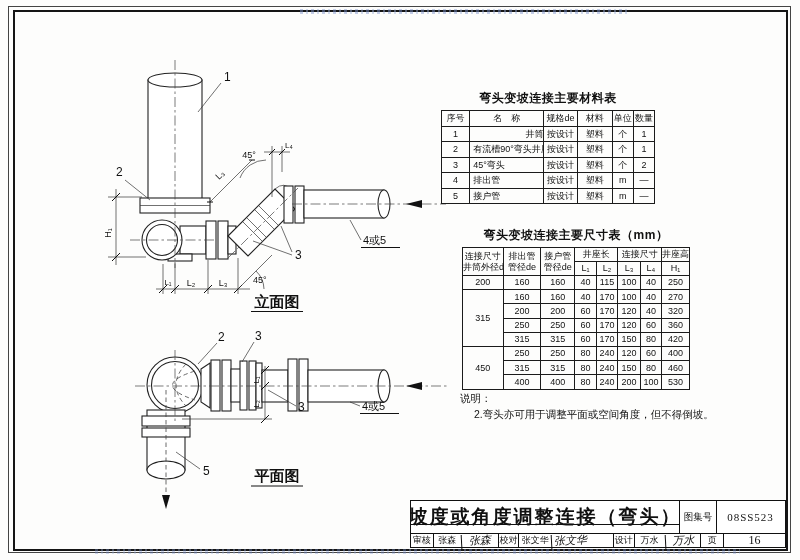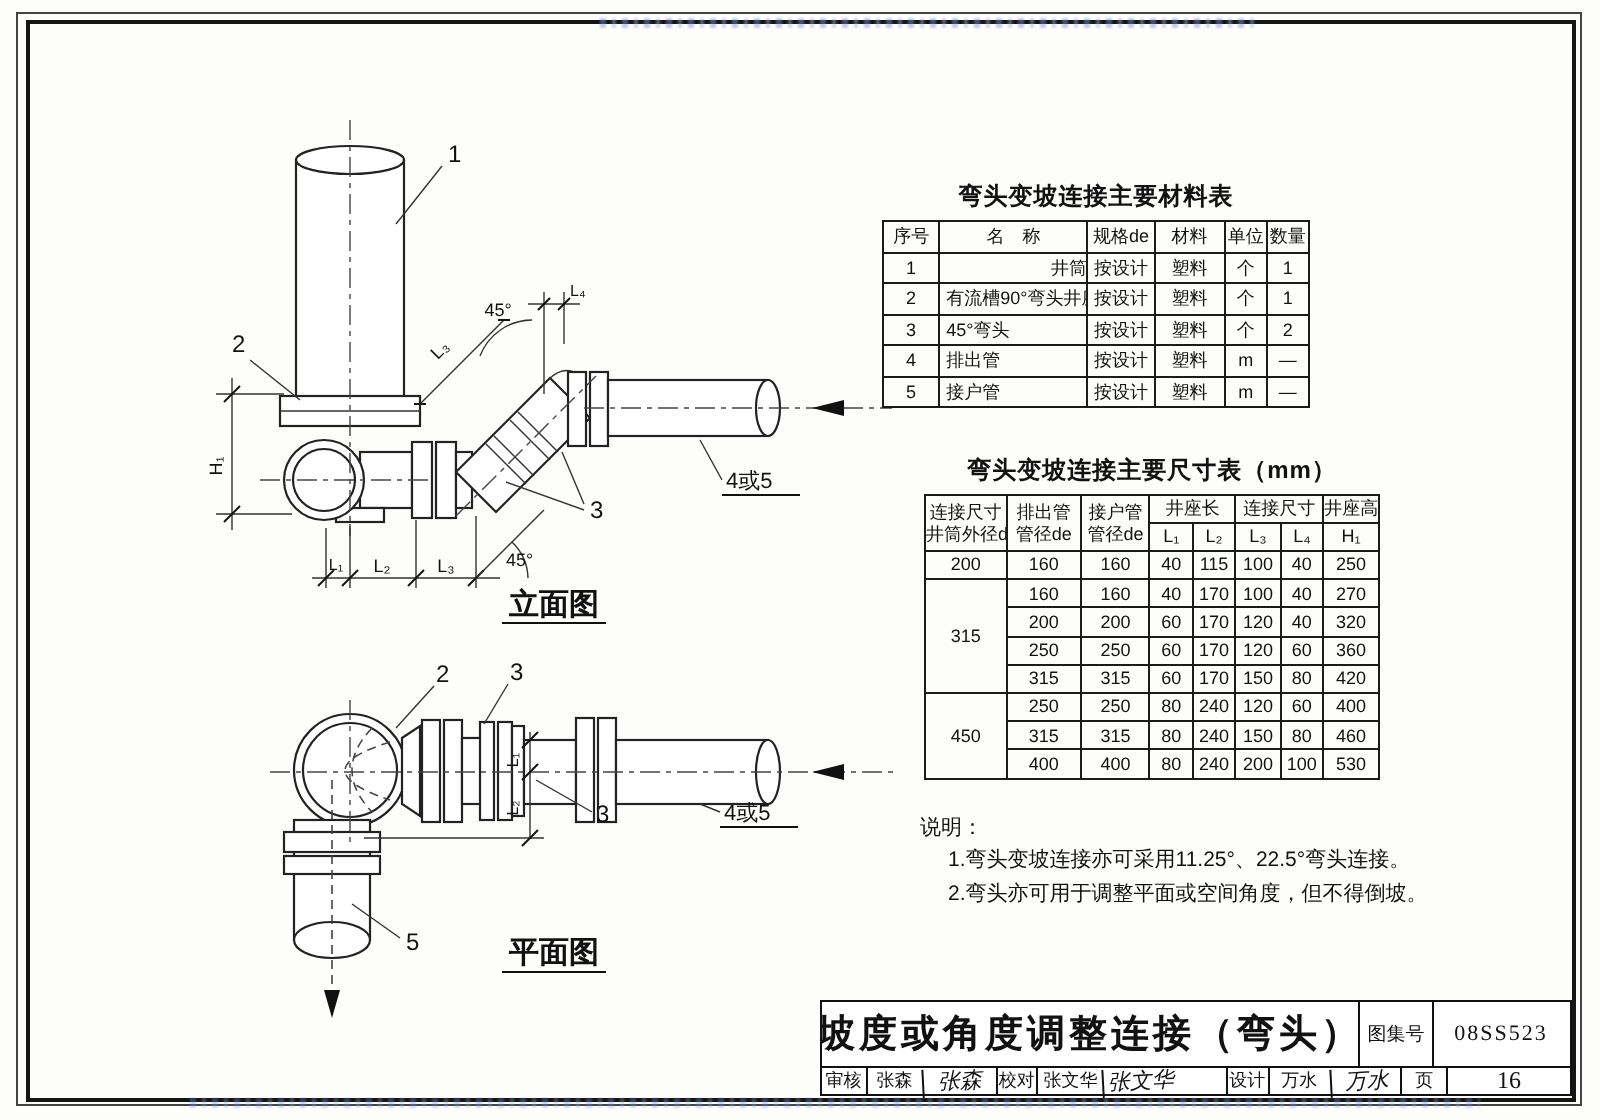--- a/index.html
+++ b/index.html
@@ -29,31 +29,31 @@
   table.grid th,table.grid td{border:1px solid #1b1b1b;font-size:9px;font-weight:normal;
       text-align:center;padding:0;line-height:1.15;overflow:hidden;white-space:nowrap;}
   table.grid{border:1.5px solid #111;}
   .mat-wrap{left:441px;top:90px;width:214px;}
   .mat-wrap td,.mat-wrap th{height:14.5px;}
   .size-wrap{left:462px;top:227px;width:228px;}
   .size-wrap td{height:13.2px;}
   .size-wrap th{height:13px;}
   .h2l div{line-height:1.2;}
 
-  .notes{position:absolute;left:460px;top:406px;width:325px;font-size:10.5px;line-height:1.55;}
+  .notes{position:absolute;left:460px;top:390px;width:325px;font-size:10.5px;line-height:1.55;}
   .notes .nt-items{margin-left:14px;}
 
   .title-block{position:absolute;left:410px;top:500px;width:376px;height:48px;
       border:1.5px solid #111;box-sizing:border-box;background:#fff;}
   .tb-top{display:flex;height:33px;border-bottom:1px solid #111;box-sizing:border-box;}
   .tb-bottom{display:flex;height:13.5px;font-size:9px;}
   .tb-cell{display:flex;align-items:center;justify-content:center;box-sizing:border-box;
       border-left:1px solid #111;overflow:hidden;white-space:nowrap;}
   .tb-cell:first-child{border-left:none;}
-  .tb-title{width:268px;font-size:19px;font-weight:bold;letter-spacing:2px;}
+  .tb-title{width:268px;font-size:19px;font-weight:bold;letter-spacing:2px;text-decoration:underline;}
   .tb-atlas-label{width:37px;font-size:9.5px;}
   .tb-atlas-no{width:68px;font-size:11px;font-family:"Liberation Serif",serif;letter-spacing:1px;}
   .tb-lbl{width:23px;} .tb-lbl2{width:22px;} .tb-lbl3{width:22px;margin-left:24px;}
   .tb-name{width:30px;} .tb-name2{width:35px;} .tb-name3{width:33px;}
   .tb-sig{width:39px;font-family:"DejaVu Serif",serif;font-style:italic;font-size:11px;transform:rotate(-3deg);}
   .tb-sig2{width:40px;} .tb-sig3{width:38px;}
   .tb-page-lbl{width:24px;} .tb-page{width:66px;font-size:12px;font-family:"Liberation Serif",serif;}
 </style>
 </head>
 <body>
@@ -389,21 +389,20 @@
         <td>100</td>
         <td>530</td>
       </tr>
     </tbody>
       </table>
   </div>
 
   <div class="notes">
     <div>说明：</div>
     <div class="nt-items">
-      <div>1.弯头变坡连接亦可采用11.25°、22.5°弯头连接。</div>
       <div>2.弯头亦可用于调整平面或空间角度，但不得倒坡。</div>
     </div>
   </div>
 
   <div class="title-block">
     <div class="tb-top">
       <div class="tb-cell tb-title">坡度或角度调整连接（弯头）</div>
       <div class="tb-cell tb-atlas-label">图集号</div>
       <div class="tb-cell tb-atlas-no">08SS523</div>
     </div>

